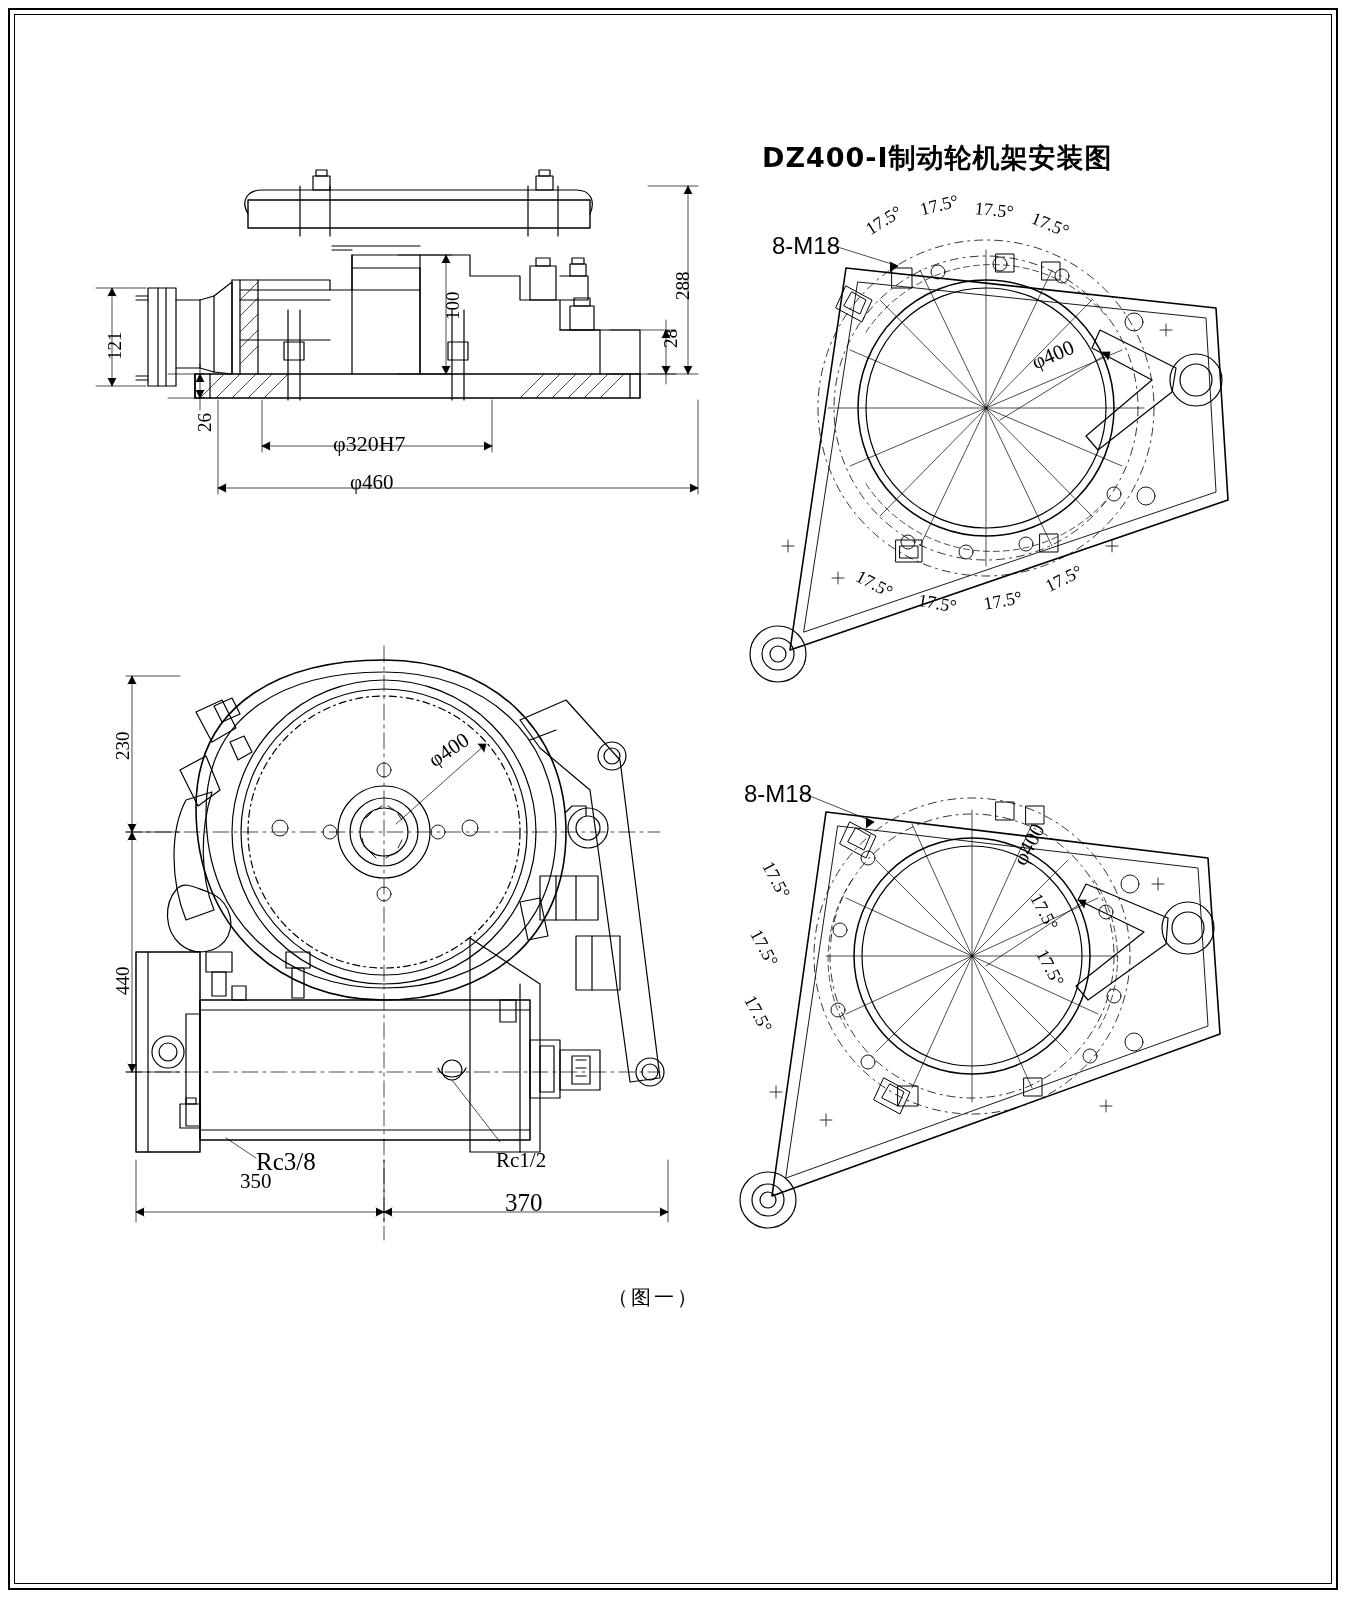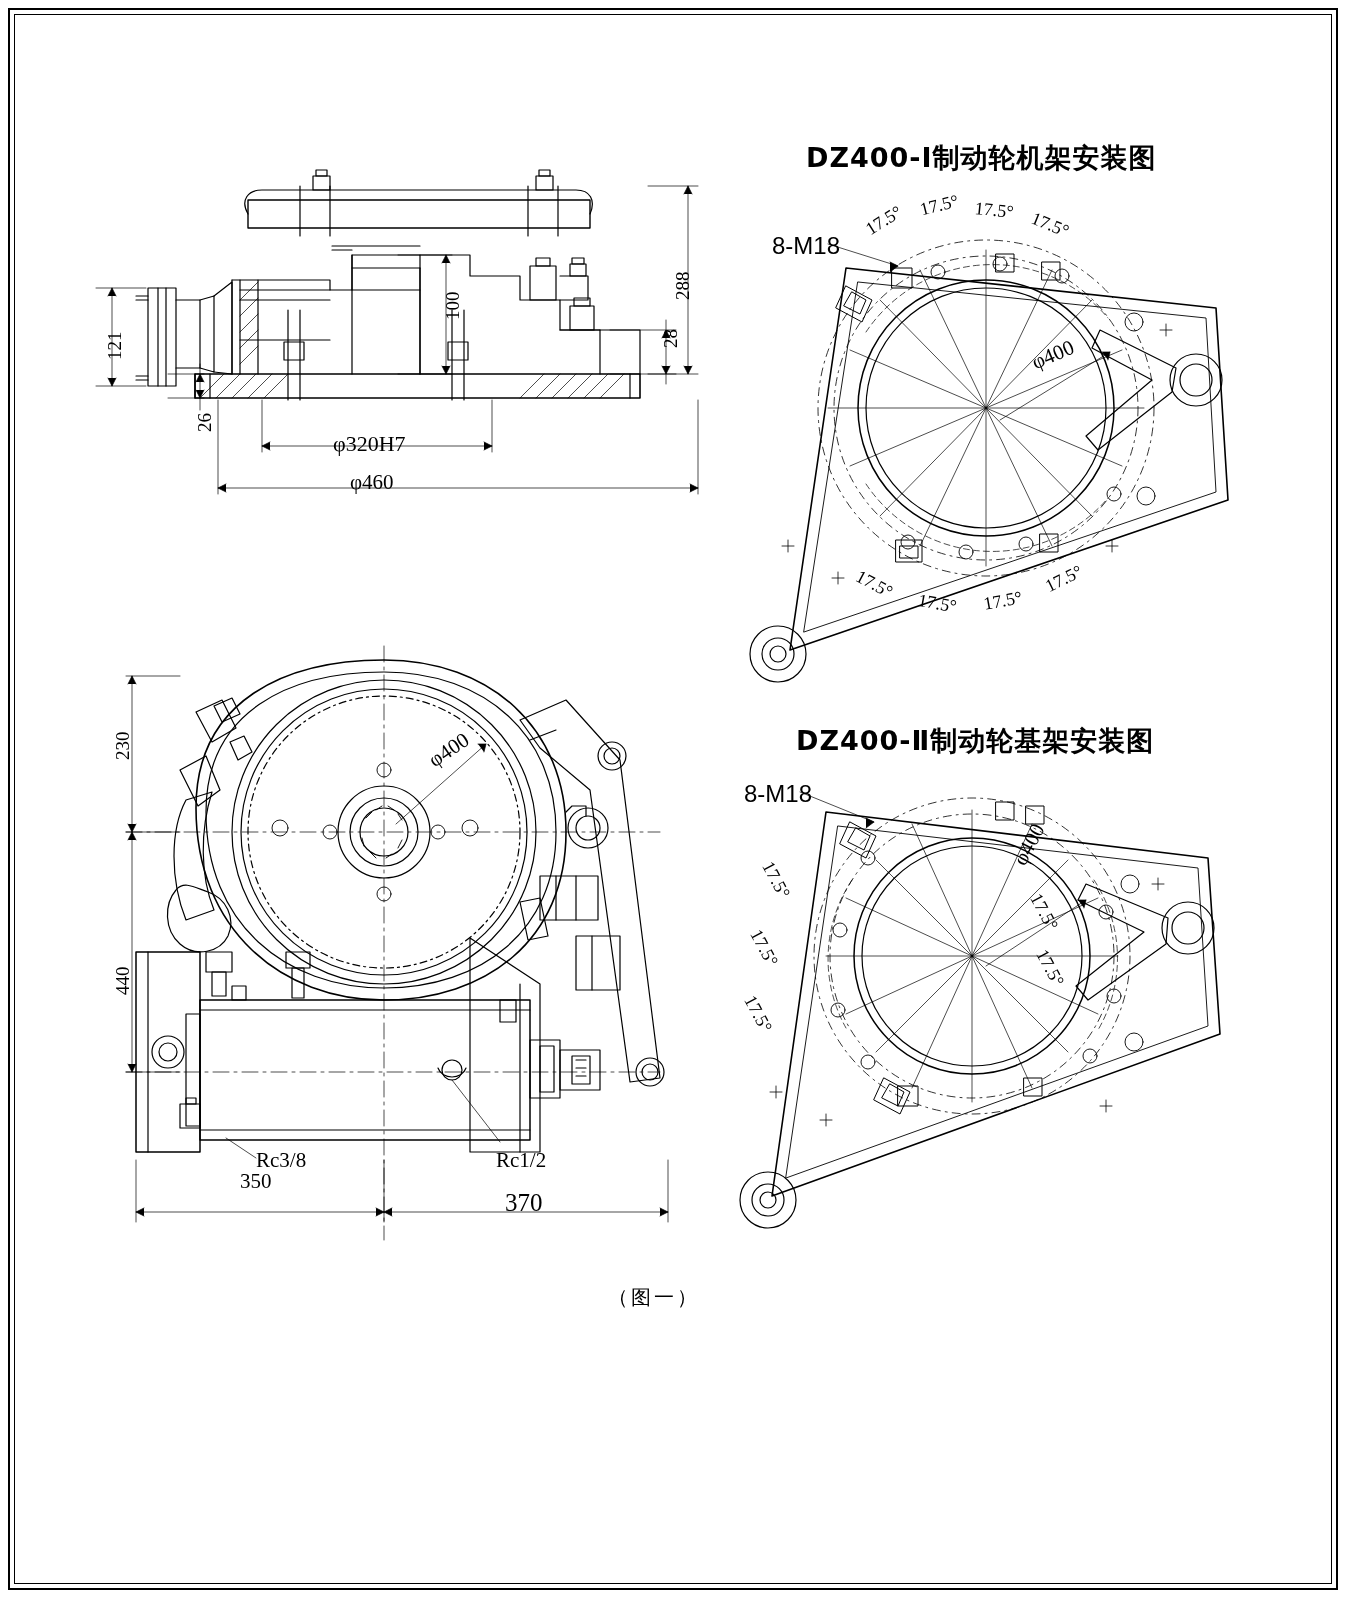--- a/index.html
+++ b/index.html
@@ -399,37 +399,36 @@
         <path d="M1078 900 L1086 900 L1084 908" fill="#000" stroke-width="0.7"></path>
         <g stroke-width="0.7">
           <path d="M852 880 A142 142 0 0 0 846 1028" stroke-dasharray="6 4"></path>
           <path d="M1094 880 A142 142 0 0 1 1098 1030" stroke-dasharray="6 4"></path>
         </g>
       </g>
 
     </g>
   </svg>
 
-  <div class="title-cn" style="left:806px; top:140px;">DZ400-Ⅰ制动轮机架安装图</div>
-  <div class="title-cn" style="left:796px; top:723px;">DZ400-Ⅱ制动轮基架安装图</div>
+  <div class="title-cn" style="left:762px; top:140px;">DZ400-Ⅰ制动轮机架安装图</div>
 
   <div class="lbl rot90" style="left:672px; top:300px;">288</div>
   <div class="lbl rot90" style="left:660px; top:348px;">28</div>
   <div class="lbl rot90" style="left:442px; top:320px;">100</div>
   <div class="lbl rot90" style="left:104px; top:360px;">121</div>
   <div class="lbl rot90" style="left:194px; top:432px;">26</div>
   <div class="lbl" style="left:333px; top:431px; font-size:22px;">φ320H7</div>
   <div class="lbl" style="left:350px; top:470px; font-size:21px;">φ460</div>
 
   <div class="lbl rot90" style="left:112px; top:760px;">230</div>
   <div class="lbl rot90" style="left:112px; top:995px;">440</div>
   <div class="lbl" style="left:240px; top:1169px; font-size:21px;">350</div>
   <div class="lbl" style="left:505px; top:1189px; font-size:25px;">370</div>
   <div class="lbl rot-free" style="left:424px; top:752px; font-size:21px; transform:rotate(-34deg);">φ400</div>
-  <div class="lbl" style="left:256px; top:1148px; font-size:21px;">Rc3/8</div>
+  <div class="lbl" style="left:256px; top:1148px; font-size:25px;">Rc3/8</div>
   <div class="lbl" style="left:496px; top:1148px; font-size:21px;">Rc1/2</div>
 
   <div class="lbl mono" style="left:772px; top:232px;">8-M18</div>
   <div class="lbl rot-free" style="left:1028px; top:352px; font-size:21px; transform:rotate(-23deg);">φ400</div>
   <div class="lbl rot-free" style="left:862px; top:222px; font-size:18px; transform:rotate(-32deg);">17.5°</div>
   <div class="lbl rot-free" style="left:918px; top:200px; font-size:18px; transform:rotate(-14deg);">17.5°</div>
   <div class="lbl rot-free" style="left:976px; top:198px; font-size:18px; transform:rotate(6deg);">17.5°</div>
   <div class="lbl rot-free" style="left:1036px; top:208px; font-size:18px; transform:rotate(22deg);">17.5°</div>
   <div class="lbl rot-free" style="left:862px; top:566px; font-size:18px; transform:rotate(28deg);">17.5°</div>
   <div class="lbl rot-free" style="left:920px; top:590px; font-size:18px; transform:rotate(10deg);">17.5°</div>

